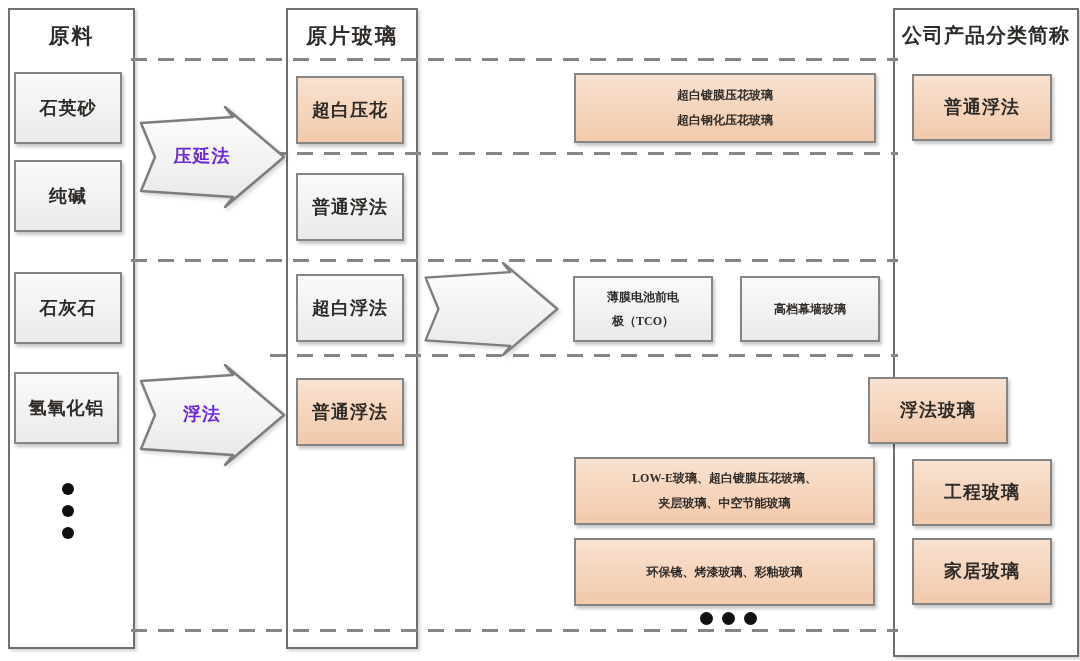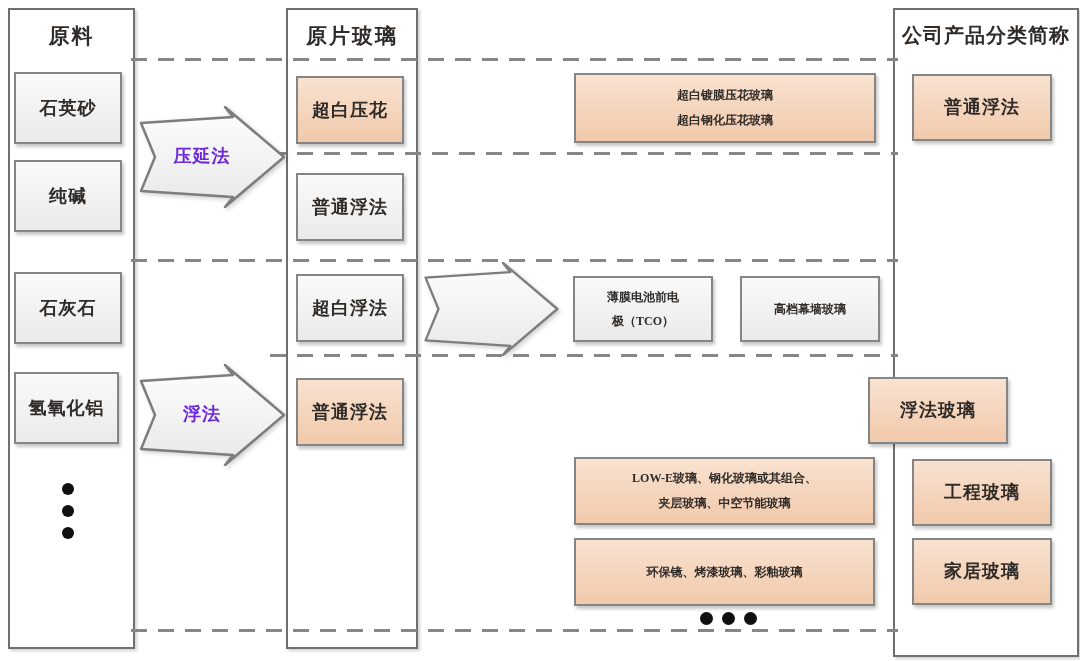--- a/index.html
+++ b/index.html
@@ -116,21 +116,21 @@
     <span>超白钢化压花玻璃</span>
   </div>
   <div class="box multiline" style="left:573px;top:276px;width:140px;height:66px;line-height:24px">
     <span>薄膜电池前电</span>
     <span>极（TCO）</span>
   </div>
   <div class="box multiline" style="left:740px;top:276px;width:140px;height:66px">
     <span>高档幕墙玻璃</span>
   </div>
   <div class="box orange multiline" style="left:574px;top:457px;width:301px;height:68px">
-    <span>LOW-E玻璃、钢化玻璃或其组合、</span>
+    <span>LOW-E玻璃、超白镀膜压花玻璃、</span>
     <span>夹层玻璃、中空节能玻璃</span>
   </div>
   <div class="box orange multiline" style="left:574px;top:538px;width:301px;height:68px">
     <span>环保镜、烤漆玻璃、彩釉玻璃</span>
   </div>
 
   <div class="dot" style="left:700px;top:612px;width:13px;height:13px"></div>
   <div class="dot" style="left:722px;top:612px;width:13px;height:13px"></div>
   <div class="dot" style="left:744px;top:612px;width:13px;height:13px"></div>
 

